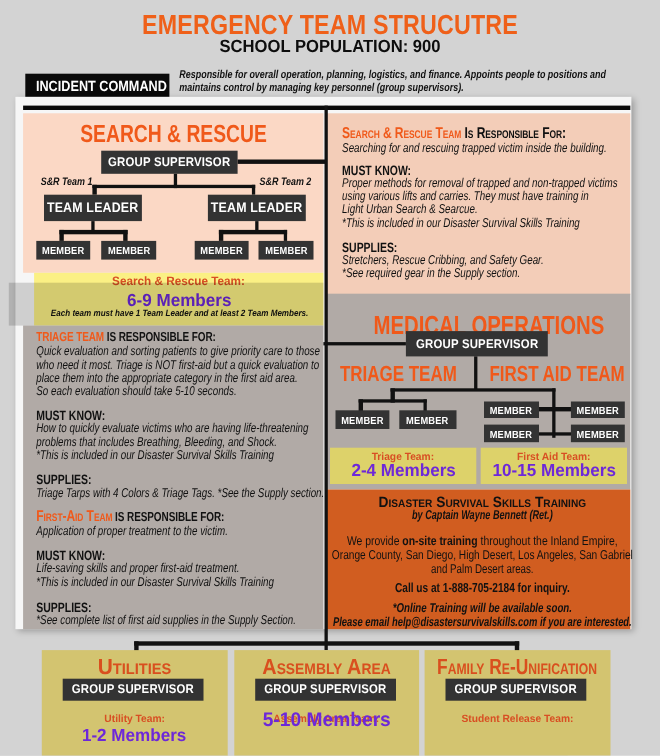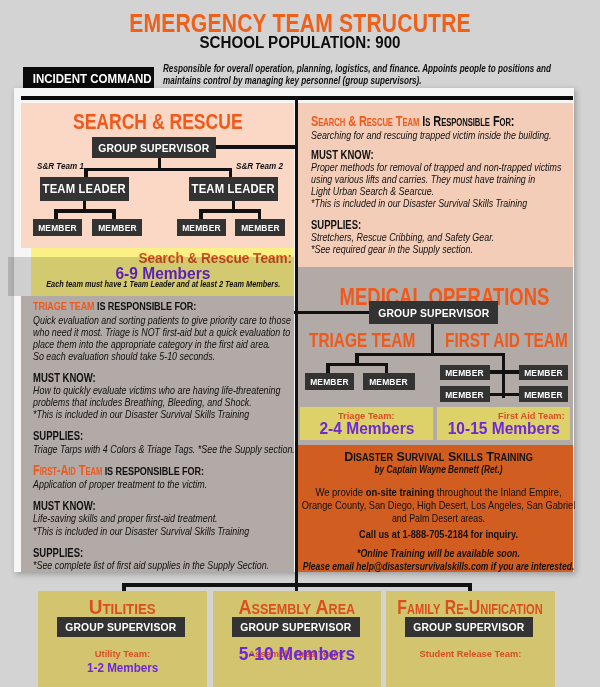--- a/index.html
+++ b/index.html
@@ -175,21 +175,21 @@
     <div class="ip">Proper methods for removal of trapped and non-trapped victims</div>
     <div class="ip">using various lifts and carries. They must have training in</div>
     <div class="ip">Light Urban Search &amp; Searcue.</div>
     <div class="ip">*This is included in our Disaster Survival Skills Training</div>
     <div class="gap" style="height:10px;"></div>
     <div class="ih2">SUPPLIES:</div>
     <div class="ip">Stretchers, Rescue Cribbing, and Safety Gear.</div>
     <div class="ip">*See required gear in the Supply section.</div>
   </div>
 
-  <div class="cnt-lbl" style="left:31px;top:250px;width:263px;font-size:14px;text-align:right;"><span>Search &amp; Rescue Team:</span></div>
+  <div class="cnt-lbl" style="left:31px;top:250px;width:263px;font-size:11px;"><span>Search &amp; Rescue Team:</span></div>
   <div class="cnt-val" style="left:31px;top:265px;width:263px;font-size:16px;"><span>6-9 Members</span></div>
   <div class="cnt-note" style="left:31px;top:279px;width:263px;font-size:8.3px;"><span>Each team must have 1 Team Leader and at least 2 Team Members.</span></div>
 
   <div class="sec-title" style="left:306px;top:284px;width:277px;font-size:23.7px;"><span>MEDICAL OPERATIONS</span></div>
 
   <div class="box" style="left:369px;top:301px;width:129px;height:23px;font-size:11.5px;">
       <span>GROUP SUPERVISOR</span>
     </div>
   <div class="ln" style="left:294.3px;top:310.8px;width:75px;height:3.6px;"></div>
   <div class="ln" style="left:430.5px;top:324px;width:3.6px;height:31px;"></div>
@@ -220,21 +220,21 @@
     </div>
   <div class="box" style="left:439.5px;top:386.3px;width:50px;height:15.5px;font-size:9.4px;">
       <span>MEMBER</span>
     </div>
   <div class="box" style="left:518.8px;top:386.3px;width:49px;height:15.5px;font-size:9.4px;">
       <span>MEMBER</span>
     </div>
 
   <div class="cnt-lbl" style="left:300px;top:410px;width:133px;font-size:9.6px;"><span>Triage Team:</span></div>
   <div class="cnt-val" style="left:300px;top:420px;width:133px;font-size:16px;text-decoration:underline;"><span>2-4 Members</span></div>
-  <div class="cnt-lbl" style="left:437px;top:410px;width:133px;font-size:9.6px;padding-left:28px;"><span>First Aid Team:</span></div>
+  <div class="cnt-lbl" style="left:437px;top:410px;width:133px;font-size:9.6px;"><span>First Aid Team:</span></div>
   <div class="cnt-val" style="left:437px;top:420px;width:133px;font-size:16px;"><span>10-15 Members</span></div>
 
   <div class="info" style="left:32.5px;top:300px;width:344px;">
     <div class="ih caps"><span class="o">TRIAGE TEAM</span><span class="k"> IS RESPONSIBLE FOR:</span></div>
     <div class="ip">Quick  evaluation and sorting patients  to give priority care to those</div>
     <div class="ip">who need it most. Triage is NOT first-aid but a quick evaluation to</div>
     <div class="ip">place them into the appropriate category in the first aid area.</div>
     <div class="ip">So each evaluation should take 5-10 seconds.</div>
     <div class="gap" style="height:10px;"></div>
     <div class="ih2">MUST KNOW:</div>
@@ -285,20 +285,20 @@
       <span>GROUP SUPERVISOR</span>
     </div>
   <div class="box" style="left:231.5px;top:617.3px;width:128.3px;height:20px;font-size:11.5px;">
       <span>GROUP SUPERVISOR</span>
     </div>
   <div class="box" style="left:405px;top:617.3px;width:128.3px;height:20px;font-size:11.5px;">
       <span>GROUP SUPERVISOR</span>
     </div>
 
   <div class="cnt-lbl" style="left:38.1px;top:648px;width:168.5px;font-size:9.6px;text-align:center;"><span>Utility Team:</span></div>
-  <div class="cnt-val" style="left:38.1px;top:661px;width:168.5px;font-size:12px;"><span>1-2 Members</span></div>
+  <div class="cnt-val" style="left:38.1px;top:661px;width:168.5px;font-size:16px;"><span>1-2 Members</span></div>
   <div class="cnt-lbl" style="left:212.5px;top:648px;width:168.7px;font-size:9.6px;"><span>Assembly Area Team:</span></div>
   <div class="cnt-val" style="left:212.5px;top:644px;width:168.7px;font-size:18px;"><span>5-10 Members</span></div>
   <div class="cnt-lbl" style="left:385.5px;top:648px;width:169.4px;font-size:9.6px;"><span>Student Release Team:</span></div>
 
   <div class="shade" style="left:8px;top:257px;width:286px;height:39px;"></div>
 
 </div>
 
 </body></html>

